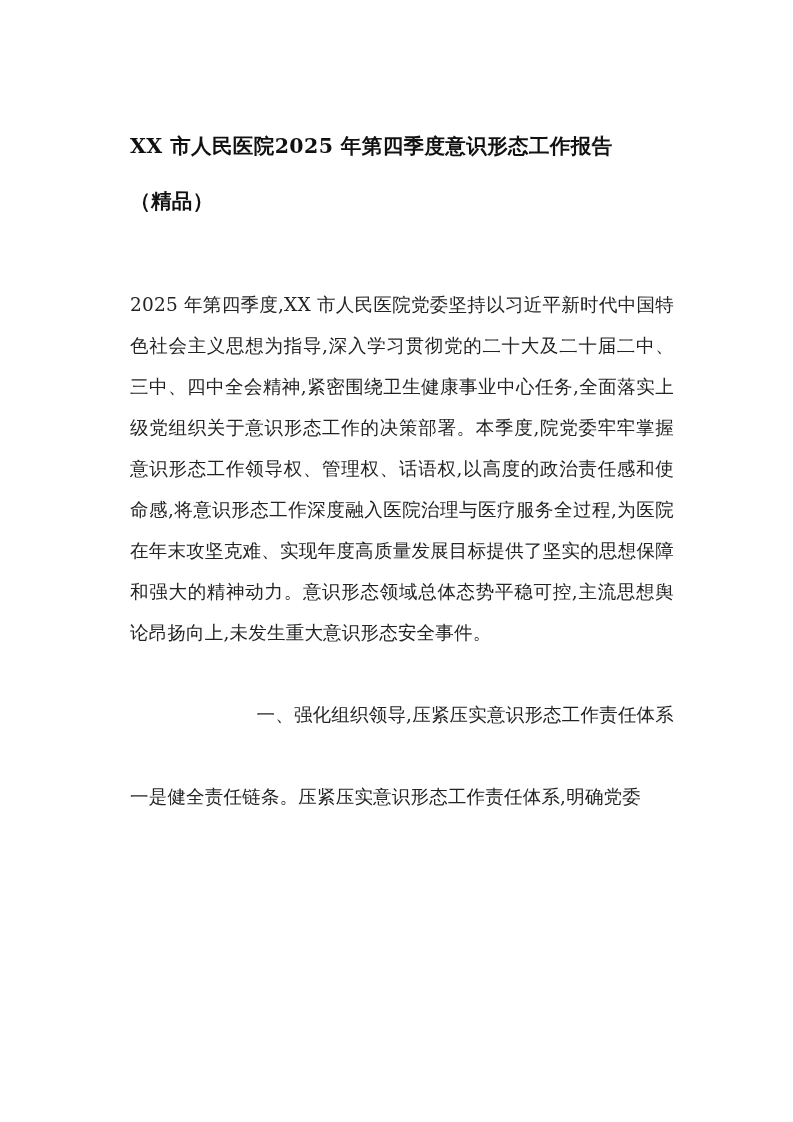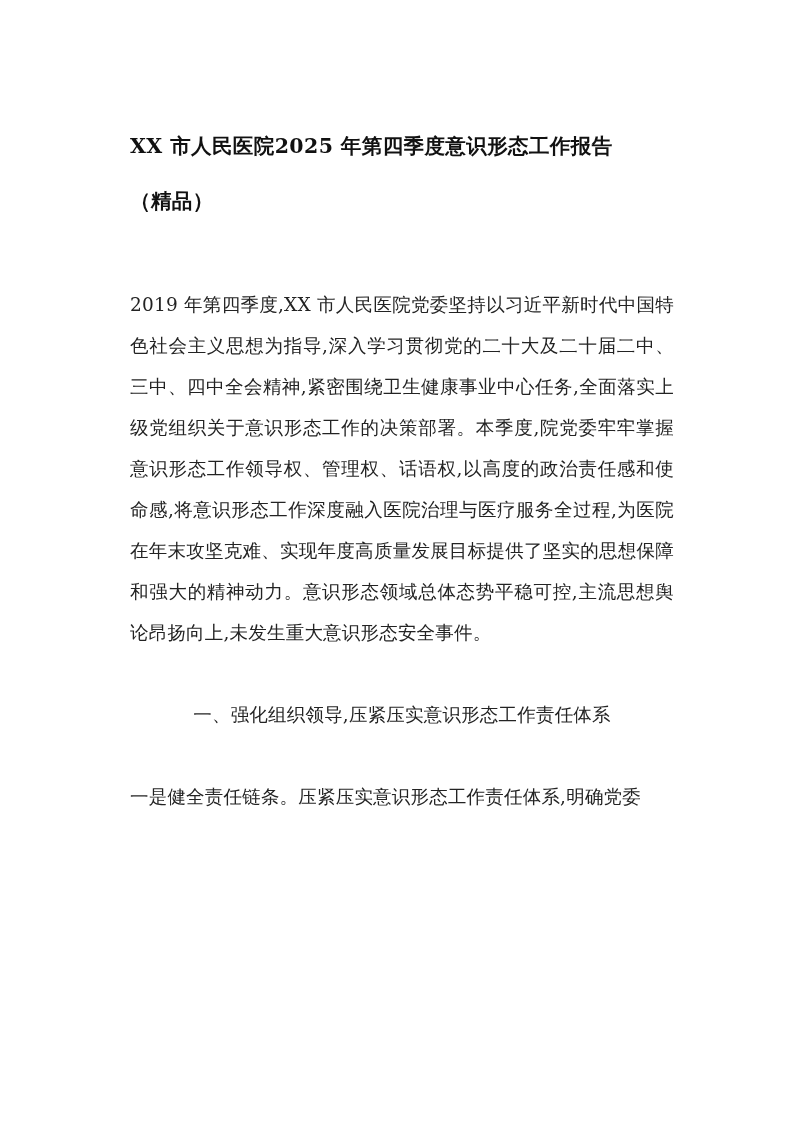--- a/index.html
+++ b/index.html
@@ -62,21 +62,21 @@
     text-align: justify;
     text-justify: inter-character;
     letter-spacing: 0.2px;
     color: #232323;
     font-family: "DejaVu Serif", "Liberation Serif", serif;
   }
   p.heading {
     margin: 0 0 41px 0;
     font-size: 18.5px;
     line-height: 41px;
-    text-align: center;
+    text-align: right;
     letter-spacing: 0.2px;
     color: #232323;
     font-family: "DejaVu Serif", "Liberation Serif", serif;
   }
   p.para:last-child,
   p.heading:last-child {
     margin-bottom: 0;
   }
 </style>
 </head>
@@ -84,21 +84,21 @@
 
 <div class="page">
   <div class="content">
 
     <h1 class="doc-title">XX 市人民医院2025 年第四季度意识形态工作报告</h1>
 
     <div class="doc-subtitle">（精品）</div>
 
     <div class="body-block">
 
-      <p class="para">2019 年第四季度,XX 市人民医院党委坚持以习近平新时代中国特色社会主义思想为指导,深入学习贯彻党的二十大及二十届二中、三中、四中全会精神,紧密围绕卫生健康事业中心任务,全面落实上级党组织关于意识形态工作的决策部署。本季度,院党委牢牢掌握意识形态工作领导权、管理权、话语权,以高度的政治责任感和使命感,将意识形态工作深度融入医院治理与医疗服务全过程,为医院在年末攻坚克难、实现年度高质量发展目标提供了坚实的思想保障和强大的精神动力。意识形态领域总体态势平稳可控,主流思想舆论昂扬向上,未发生重大意识形态安全事件。</p>
+      <p class="para">2025 年第四季度,XX 市人民医院党委坚持以习近平新时代中国特色社会主义思想为指导,深入学习贯彻党的二十大及二十届二中、三中、四中全会精神,紧密围绕卫生健康事业中心任务,全面落实上级党组织关于意识形态工作的决策部署。本季度,院党委牢牢掌握意识形态工作领导权、管理权、话语权,以高度的政治责任感和使命感,将意识形态工作深度融入医院治理与医疗服务全过程,为医院在年末攻坚克难、实现年度高质量发展目标提供了坚实的思想保障和强大的精神动力。意识形态领域总体态势平稳可控,主流思想舆论昂扬向上,未发生重大意识形态安全事件。</p>
 
       <p class="heading">一、强化组织领导,压紧压实意识形态工作责任体系</p>
 
 
       <p class="para">一是健全责任链条。压紧压实意识形态工作责任体系,明确党委</p>
 
     </div>
   </div>
 </div>
 

